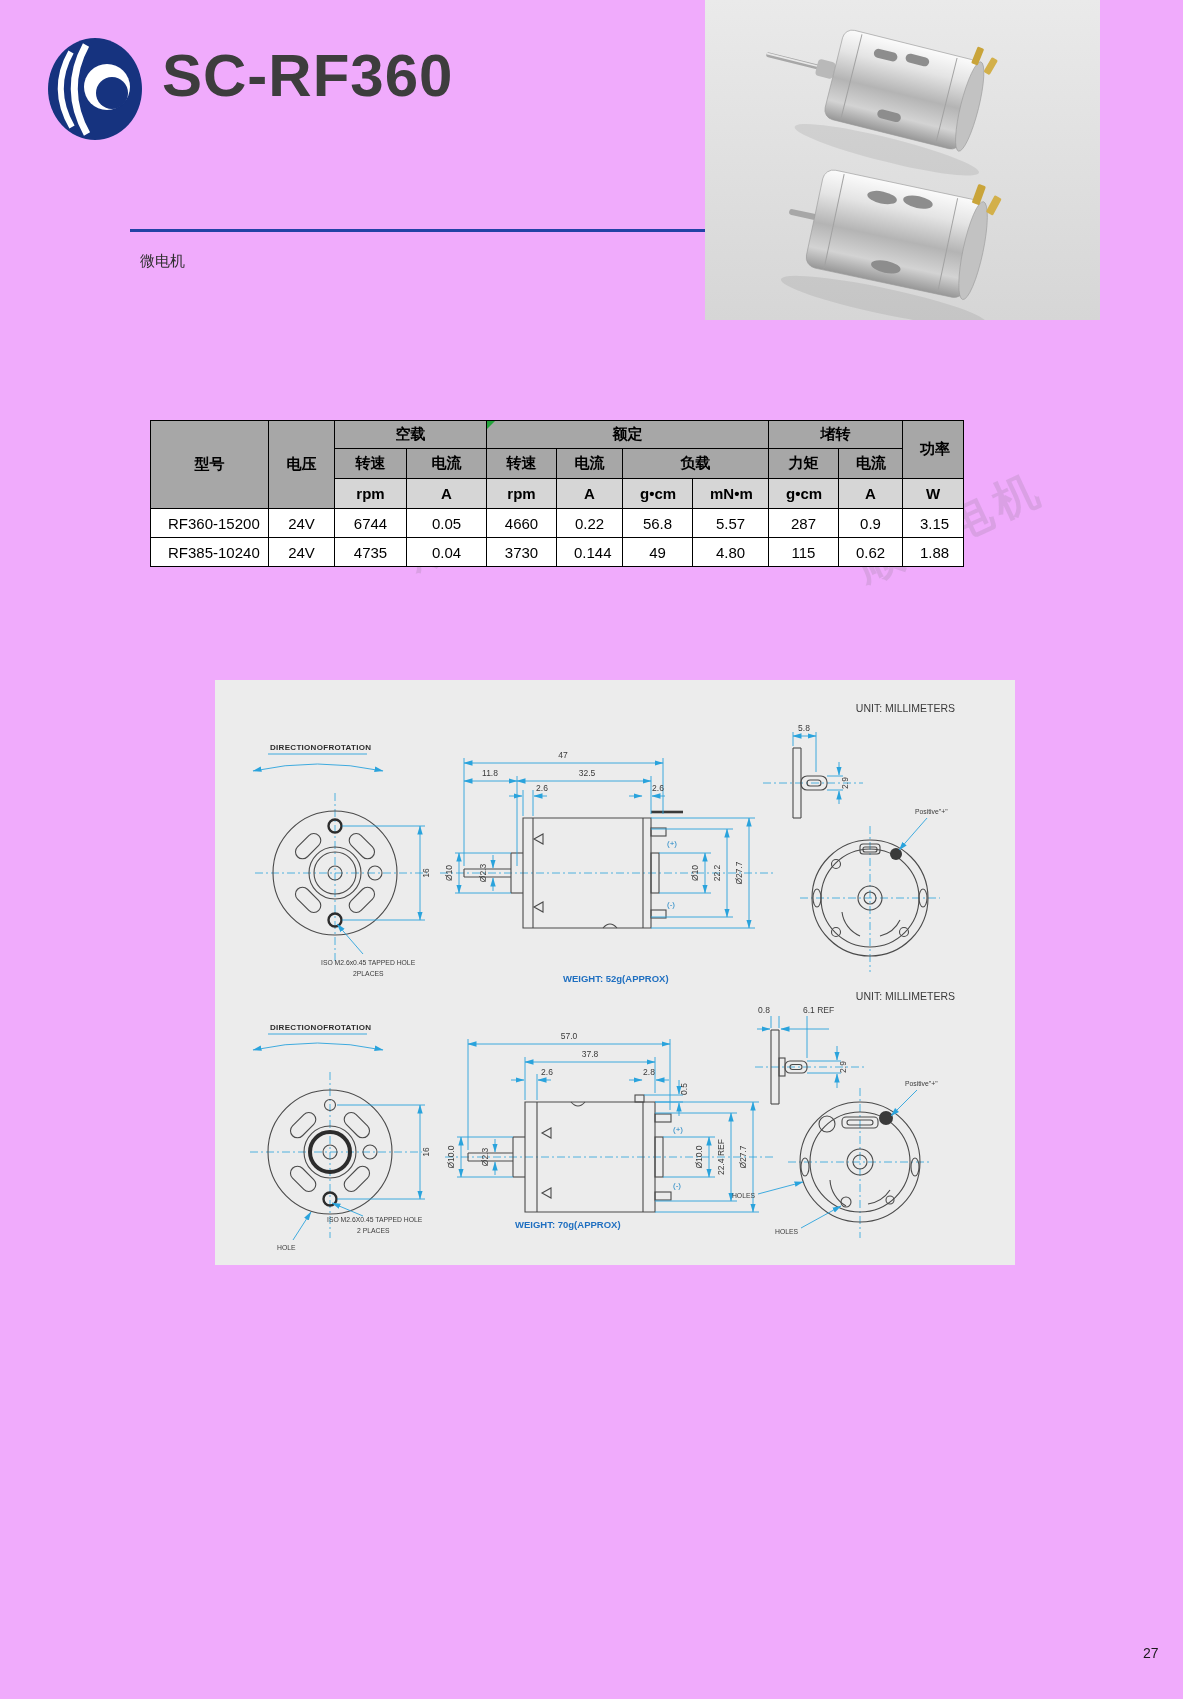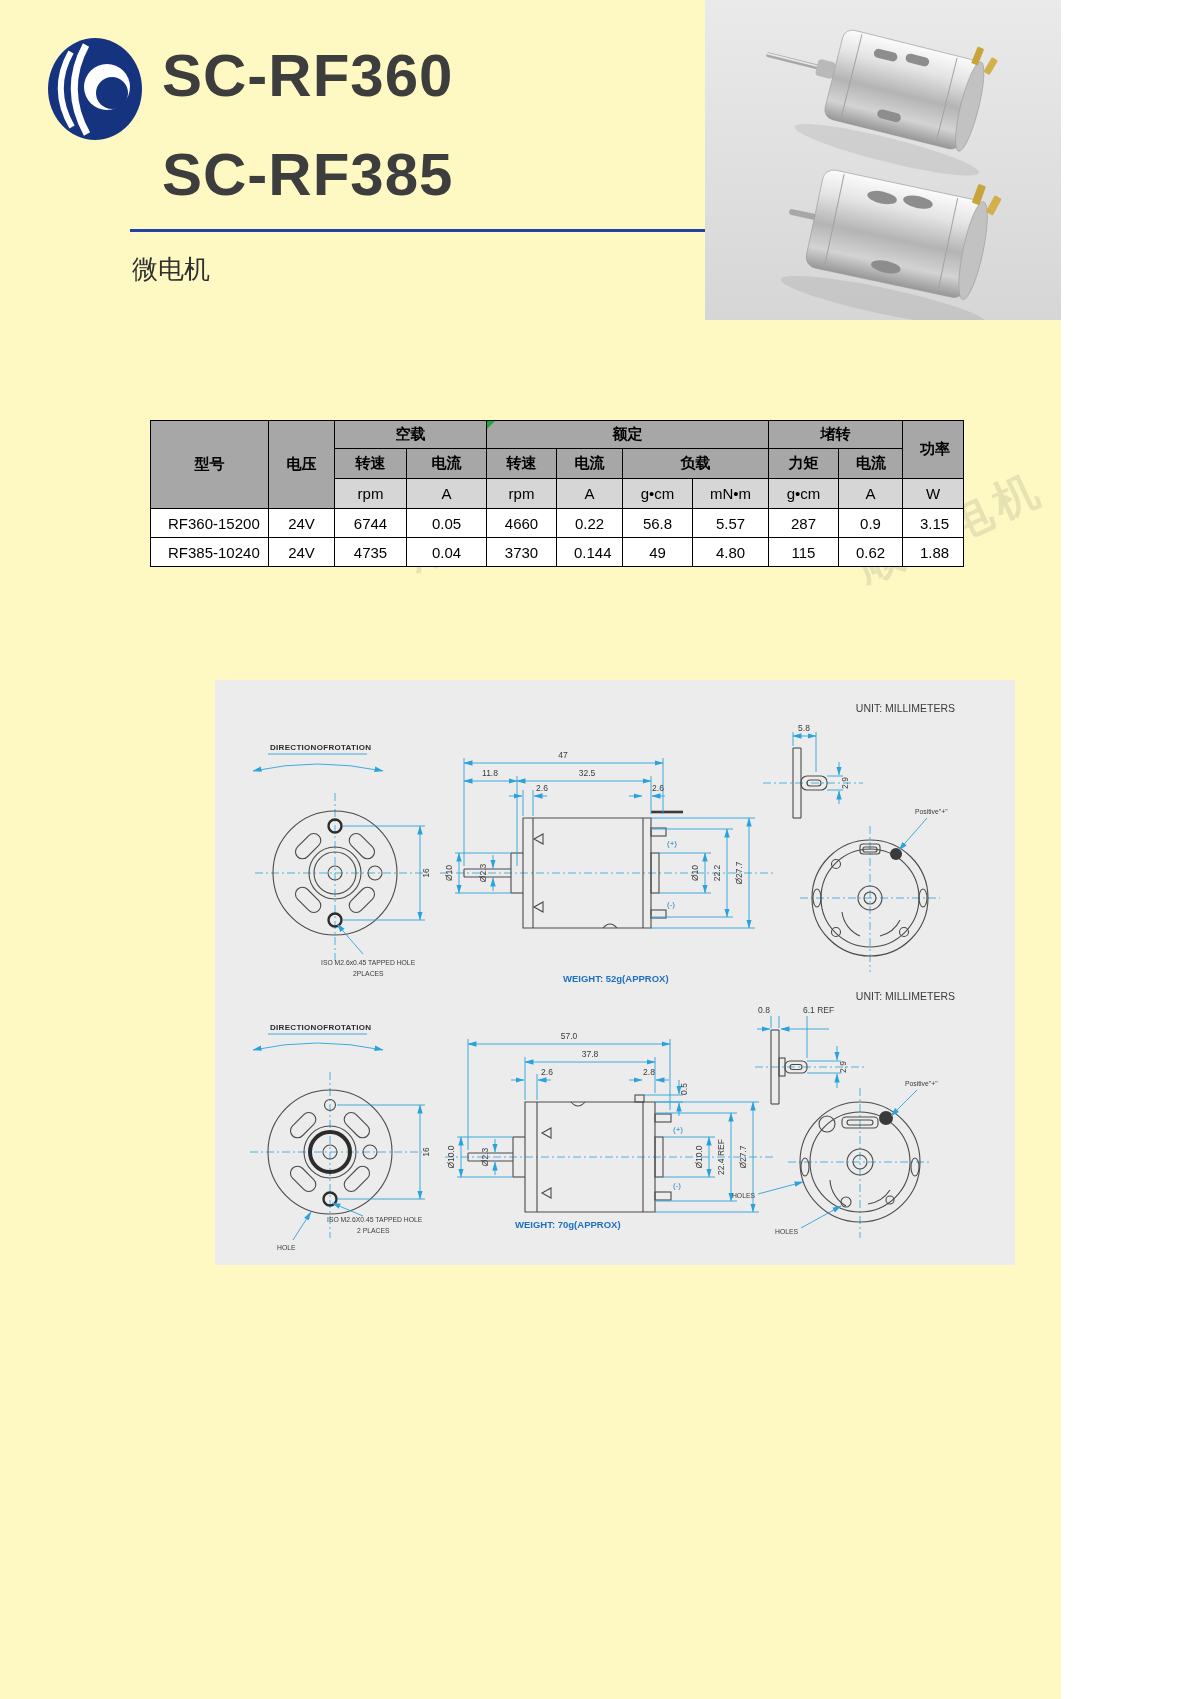--- a/index.html
+++ b/index.html
@@ -1,33 +1,33 @@
 <!DOCTYPE html>
 <html><head>
 <meta charset="utf-8">
 <style>
   *{margin:0;padding:0;box-sizing:border-box}
   html,body{background:#fff}
   body{font-family:"Liberation Sans",sans-serif;color:#222}
-  .page{position:relative;width:1061px;height:1699px;background:#fef9c3;overflow:hidden}
+  .page{position:relative;width:1183px;height:1699px;background:#f0abfc;overflow:hidden}
 
   
   .logo{position:absolute;left:45px;top:34px;width:100px;height:110px}
   .titles{position:absolute;left:162px;top:26px;font-weight:bold;font-size:60px;line-height:99px;color:#3d3d3d;letter-spacing:1px}
   .divider{position:absolute;left:130px;top:229px;width:577px;height:3px;background:#2243a5}
-  .subtitle{position:absolute;left:132px;top:252px;font-size:26px;color:#2f2f2f}
+  .subtitle{position:absolute;left:140px;top:252px;font-size:15px;color:#2f2f2f}
   .photo{position:absolute;left:705px;top:0;width:395px;height:320px}
 
   
   .spec{position:absolute;left:150px;top:420px;width:813px;border-collapse:collapse;table-layout:fixed;text-align:center;font-size:15px;color:#000}
   .spec td{border:1px solid #000;height:29px;padding:0 17px;background:#fff;overflow:hidden;white-space:nowrap}
   .spec tr.h1 td{height:28px}
   .spec tr.h2 td,.spec tr.h3 td{height:30px}
   .spec .hd{background:#a7a7a7;font-weight:bold}
-  .spec .un{background:#d6d6d6;font-weight:normal}
+  .spec .un{background:#d6d6d6;font-weight:bold}
   .spec .rated{position:relative}
   .spec .rated::before{content:"";position:absolute;left:0;top:0;width:0;height:0;border:4px solid transparent;border-top-color:#23a33b;border-left-color:#23a33b}
   .wm{position:absolute;font-size:44px;font-weight:bold;letter-spacing:6px;color:rgba(105,105,105,.16);transform:rotate(-25deg);white-space:nowrap;pointer-events:none}
 
   
   .panel{position:absolute;left:215px;top:680px;width:800px;height:585px;background:#ececec}
   .panel svg{position:absolute;left:0}
   svg text{font-family:"Liberation Sans",sans-serif}
   .pl{stroke:#4a4a4a;stroke-width:1.1;fill:none}
   .plb{stroke:#2c2c2c;stroke-width:2.4;fill:none}
@@ -51,21 +51,20 @@
   <svg class="logo" viewBox="0 0 100 110">
     <ellipse cx="50" cy="55" rx="47" ry="51" fill="#16337f"></ellipse>
     <path d="M26 18 Q 5 55 27 93" stroke="#fff" stroke-width="6" fill="none"></path>
     <path d="M41 11 Q 17 55 42 100" stroke="#fff" stroke-width="7" fill="none"></path>
     <circle cx="62" cy="53" r="23" fill="#fff"></circle>
     <circle cx="67" cy="59" r="16" fill="#16337f"></circle>
   </svg>
 
   <div class="titles">
     <div>SC-RF360</div>
-    <div>SC-RF385</div>
   </div>
   <div class="divider"></div>
   <div class="subtitle">微电机</div>
 
   <svg class="photo" viewBox="0 0 395 320">
     <defs>
       <linearGradient id="pgr" x1="0" y1="0" x2="0" y2="1">
         <stop offset="0" stop-color="#eaeaea"></stop>
           <stop offset="1" stop-color="#d6d6d6"></stop>
       </linearGradient>

